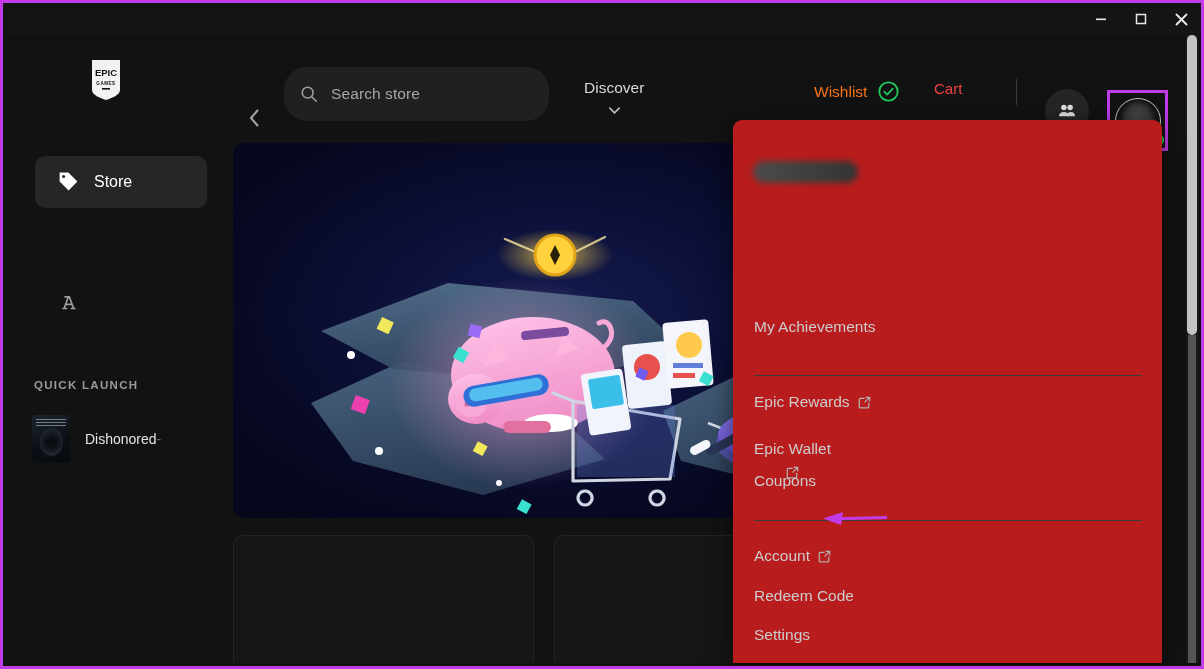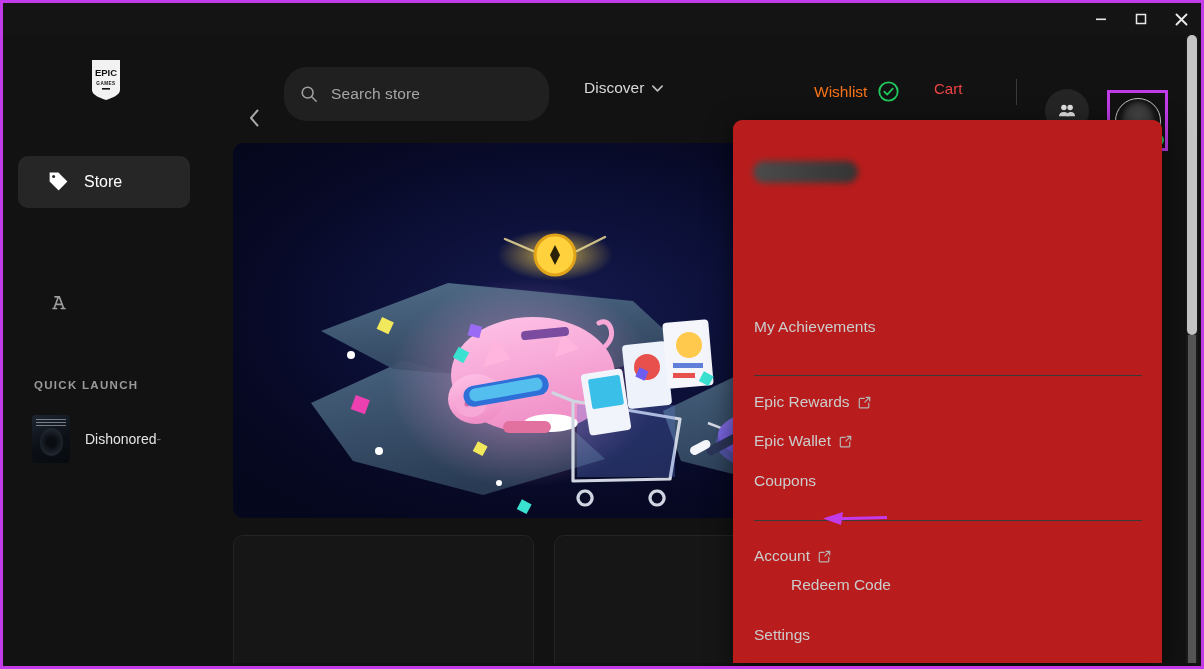--- a/index.html
+++ b/index.html
@@ -53,21 +53,21 @@
     display:flex; align-items:center; padding:0 16px;
   }
   .search-icon { width:18px; height:18px; color:#a0a0a0; flex:none; }
   .search-text {
     margin-left:13px; font-size:15.5px; color:#a6a6a6;
     letter-spacing:.1px;
   }
   .discover {
     position:absolute; left:581px; top:44px;
     font-size:15.5px; color:#d8d8d8;
-    display:flex; align-items:center; gap:7px;
+    display:flex; align-items:center; gap:7px;flex-direction:column;
   }
   .chev-down { width:13px; height:13px; color:#bdbdbd; }
   .wishlist {
     position:absolute; left:811px; top:45px;
     font-size:15.5px; color:#f97316;
     display:flex; align-items:center; gap:10px;
   }
   .check-icon { width:23px; height:23px; color:#20c75a; }
   .cart {
     position:absolute; left:931px; top:45px;
@@ -107,22 +107,22 @@
     width:12px; height:12px; border-radius:50%;
     background:#22c55e;
   }
 
   
   .sidebar {
     position:absolute; left:3px; top:120px; width:213px; bottom:3px;
     z-index:20;
   }
   .side-item {
-    position:absolute; left:12px; width:172px; height:52px;
-    display:flex; align-items:center; padding-left:29px;
+    position:absolute; left:29px; width:172px; height:52px;
+    display:flex; align-items:center; padding-left:22px;
     border-radius:10px;
     font-size:16px;
   }
   .side-item.active { background:#262626; color:#fff; }
   .side-item:not(.active) { color:#9d9d9d; }
   .side-ico {
     width:24px; flex:none; display:flex; align-items:center;
     justify-content:flex-start;
   }
   .side-label { margin-left:13px; line-height:1.22; }
@@ -481,21 +481,21 @@
     <div class="menu-sep" style="top:255px;"></div>
 
     <div class="menu-item" style="top:273px;">
       <span>Epic Rewards</span>
       <svg class="ext-icon" viewBox="0 0 14 14">
         <path d="M11.6 7.6 v4.2 a1 1 0 0 1 -1 1 H2.4 a1 1 0 0 1 -1 -1 V3.6 a1 1 0 0 1 1 -1 H6.6" fill="none" stroke="currentColor" stroke-width="1.3" stroke-linecap="round"></path>
         <path d="M8.6 1.4 H12.6 V5.4 M12.6 1.4 L7.4 6.6" fill="none" stroke="currentColor" stroke-width="1.3" stroke-linecap="round" stroke-linejoin="round"></path>
       </svg>
     </div>
 
-    <div class="menu-item" style="top:312px;">
+    <div class="menu-item" style="top:320px;flex-direction:column;">
       <span>Epic Wallet</span>
       <svg class="ext-icon" viewBox="0 0 14 14">
         <path d="M11.6 7.6 v4.2 a1 1 0 0 1 -1 1 H2.4 a1 1 0 0 1 -1 -1 V3.6 a1 1 0 0 1 1 -1 H6.6" fill="none" stroke="currentColor" stroke-width="1.3" stroke-linecap="round"></path>
         <path d="M8.6 1.4 H12.6 V5.4 M12.6 1.4 L7.4 6.6" fill="none" stroke="currentColor" stroke-width="1.3" stroke-linecap="round" stroke-linejoin="round"></path>
       </svg>
     </div>
 
     <div class="menu-item" style="top:352px;">
       <span>Coupons</span>
     </div>
@@ -503,21 +503,21 @@
     <div class="menu-sep" style="top:400px;"></div>
 
     <div class="menu-item" style="top:427px;">
       <span>Account</span>
       <svg class="ext-icon" viewBox="0 0 14 14">
         <path d="M11.6 7.6 v4.2 a1 1 0 0 1 -1 1 H2.4 a1 1 0 0 1 -1 -1 V3.6 a1 1 0 0 1 1 -1 H6.6" fill="none" stroke="currentColor" stroke-width="1.3" stroke-linecap="round"></path>
         <path d="M8.6 1.4 H12.6 V5.4 M12.6 1.4 L7.4 6.6" fill="none" stroke="currentColor" stroke-width="1.3" stroke-linecap="round" stroke-linejoin="round"></path>
       </svg>
     </div>
 
-    <div class="menu-item" style="top:456px;margin-left:37px;">
+    <div class="menu-item" style="top:467px;">
       <span>Redeem Code</span>
     </div>
 
     <div class="menu-item" style="top:506px;">
       <span>Settings</span>
     </div>
 
     <div class="menu-item" style="top:545px;">
       <span>Terms of Service</span>
       <svg class="ext-icon" viewBox="0 0 14 14">

